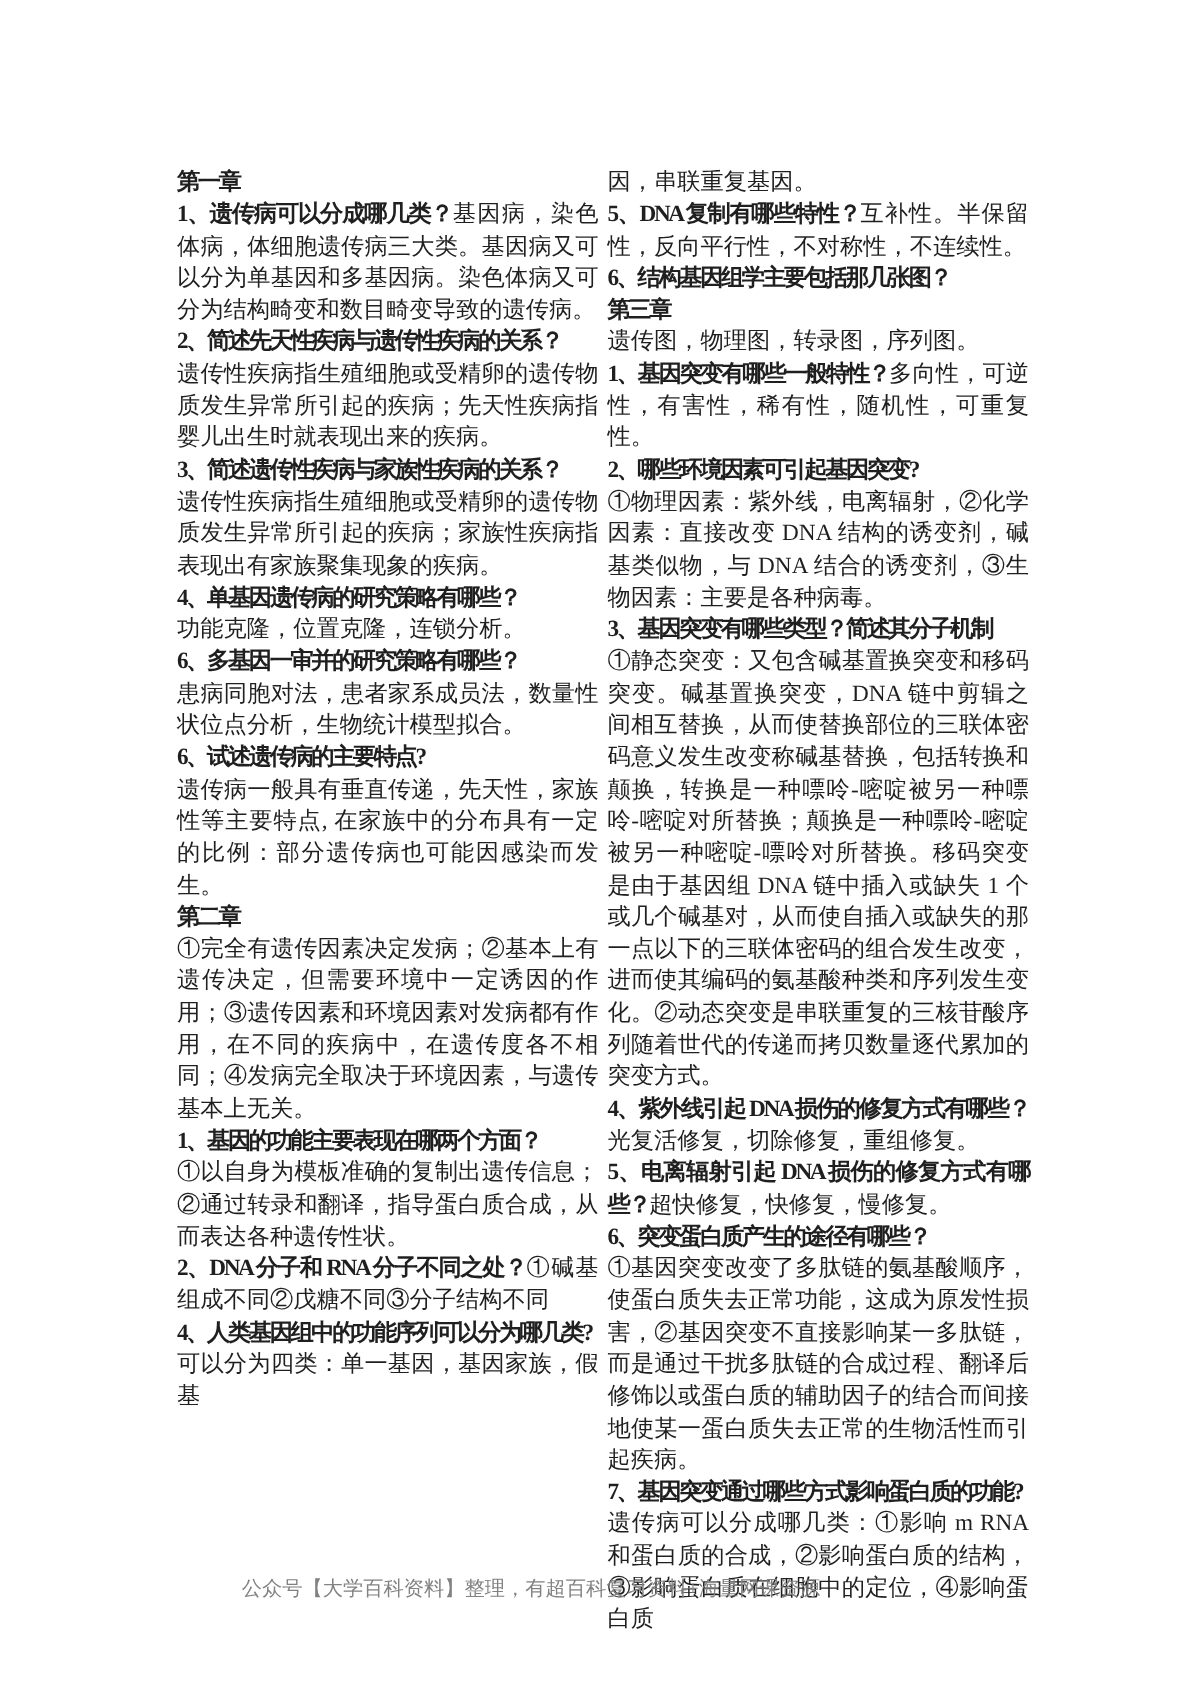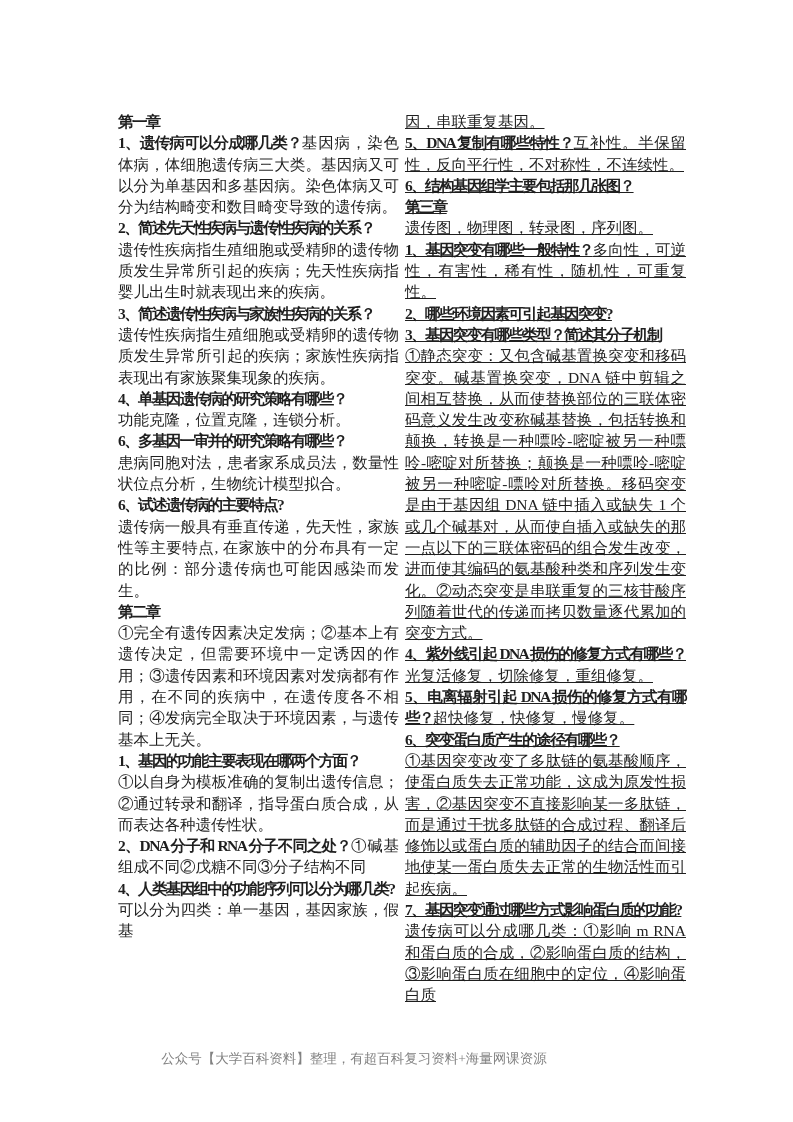--- a/index.html
+++ b/index.html
@@ -18,21 +18,21 @@
     padding-left: 39px;
   }
   .col {
     position: absolute;
     top: 111px;
     width: 281px;
     font-size: 15.5px;
     line-height: 21.3px;
   }
   #col-left  { left: 118px; }
-  #col-right { left: 405px; text-decoration: underline; }
+  #col-right { left: 405px; }
   .blk {
     margin: 0;
     padding: 0;
     text-align: justify;
   }
   .run { font-weight: 400; }
   .run.bold {
     font-weight: 700;
     letter-spacing: -1.6px;
   }
@@ -73,20 +73,21 @@
       <p class="blk a"><span class="run">可以分为四类：单一基因，基因家族，假基</span></p>
     </div>
   <div id="col-right" class="col">
       <p class="blk a"><span class="run">因，串联重复基因。</span></p>
       <p class="blk qa"><span class="run bold">5、DNA 复制有哪些特性？</span><span class="run">互补性。半保留性，反向平行性，不对称性，不连续性。</span></p>
       <p class="blk q"><span class="run bold">6、结构基因组学主要包括那几张图？</span></p>
       <p class="blk chapter"><span class="run bold">第三章</span></p>
       <p class="blk a"><span class="run">遗传图，物理图，转录图，序列图。</span></p>
       <p class="blk qa"><span class="run bold">1、基因突变有哪些一般特性？</span><span class="run">多向性，可逆性，有害性，稀有性，随机性，可重复性。</span></p>
       <p class="blk q"><span class="run bold">2、哪些环境因素可引起基因突变?</span></p>
+      <p class="blk a"><span class="run">①物理因素：紫外线，电离辐射，②化学因素：直接改变 DNA 结构的诱变剂，碱基类似物，与 DNA 结合的诱变剂，③生物因素：主要是各种病毒。</span></p>
       <p class="blk q"><span class="run bold">3、基因突变有哪些类型？简述其分子机制</span></p>
       <p class="blk a"><span class="run">①静态突变：又包含碱基置换突变和移码突变。碱基置换突变，DNA 链中剪辑之间相互替换，从而使替换部位的三联体密码意义发生改变称碱基替换，包括转换和颠换，转换是一种嘌呤-嘧啶被另一种嘌呤-嘧啶对所替换；颠换是一种嘌呤-嘧啶被另一种嘧啶-嘌呤对所替换。移码突变是由于基因组 DNA 链中插入或缺失 1 个或几个碱基对，从而使自插入或缺失的那一点以下的三联体密码的组合发生改变，进而使其编码的氨基酸种类和序列发生变化。②动态突变是串联重复的三核苷酸序列随着世代的传递而拷贝数量逐代累加的突变方式。</span></p>
       <p class="blk qa"><span class="run bold">4、紫外线引起 DNA 损伤的修复方式有哪些？</span><span class="run">光复活修复，切除修复，重组修复。</span></p>
       <p class="blk qa"><span class="run bold">5、电离辐射引起 DNA 损伤的修复方式有哪些？</span><span class="run">超快修复，快修复，慢修复。</span></p>
       <p class="blk q"><span class="run bold">6、突变蛋白质产生的途径有哪些？</span></p>
       <p class="blk a"><span class="run">①基因突变改变了多肽链的氨基酸顺序，使蛋白质失去正常功能，这成为原发性损害，②基因突变不直接影响某一多肽链，而是通过干扰多肽链的合成过程、翻译后修饰以或蛋白质的辅助因子的结合而间接地使某一蛋白质失去正常的生物活性而引起疾病。</span></p>
       <p class="blk q"><span class="run bold">7、基因突变通过哪些方式影响蛋白质的功能?</span></p>
       <p class="blk a"><span class="run">遗传病可以分成哪几类：①影响 m RNA 和蛋白质的合成，②影响蛋白质的结构，③影响蛋白质在细胞中的定位，④影响蛋白质</span></p>
     </div>
   <div class="footer">公众号【大学百科资料】整理，有超百科复习资料+海量网课资源</div>

